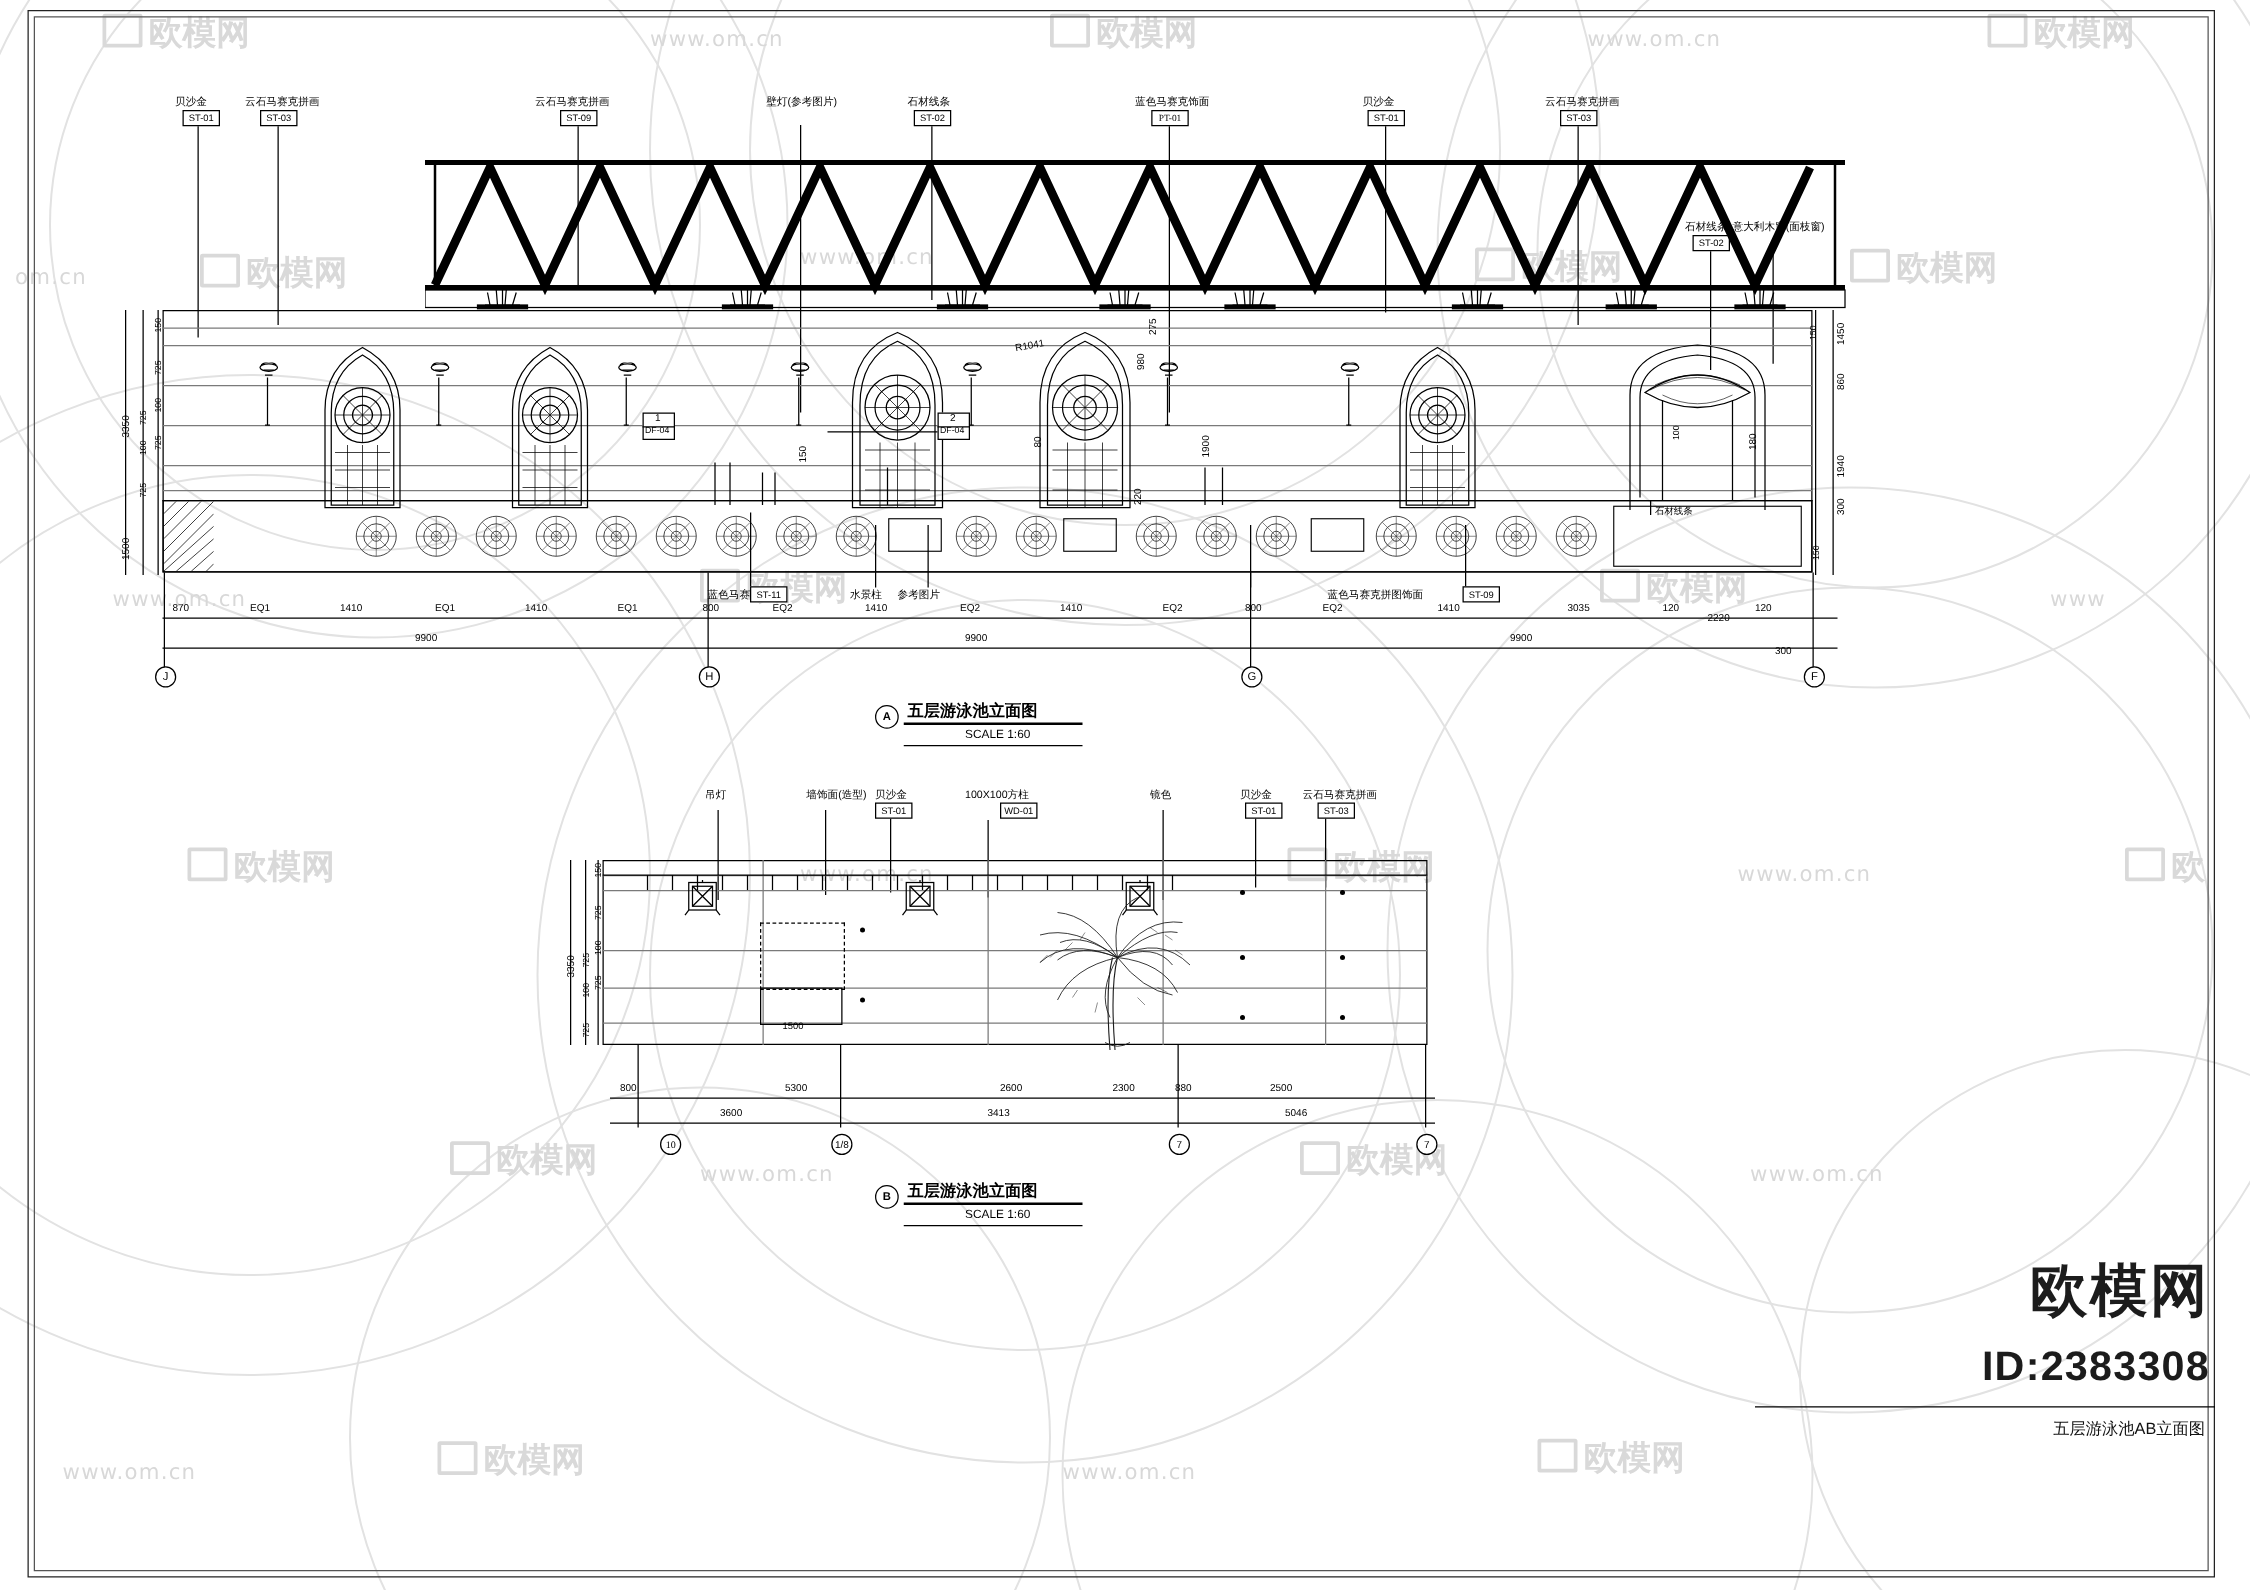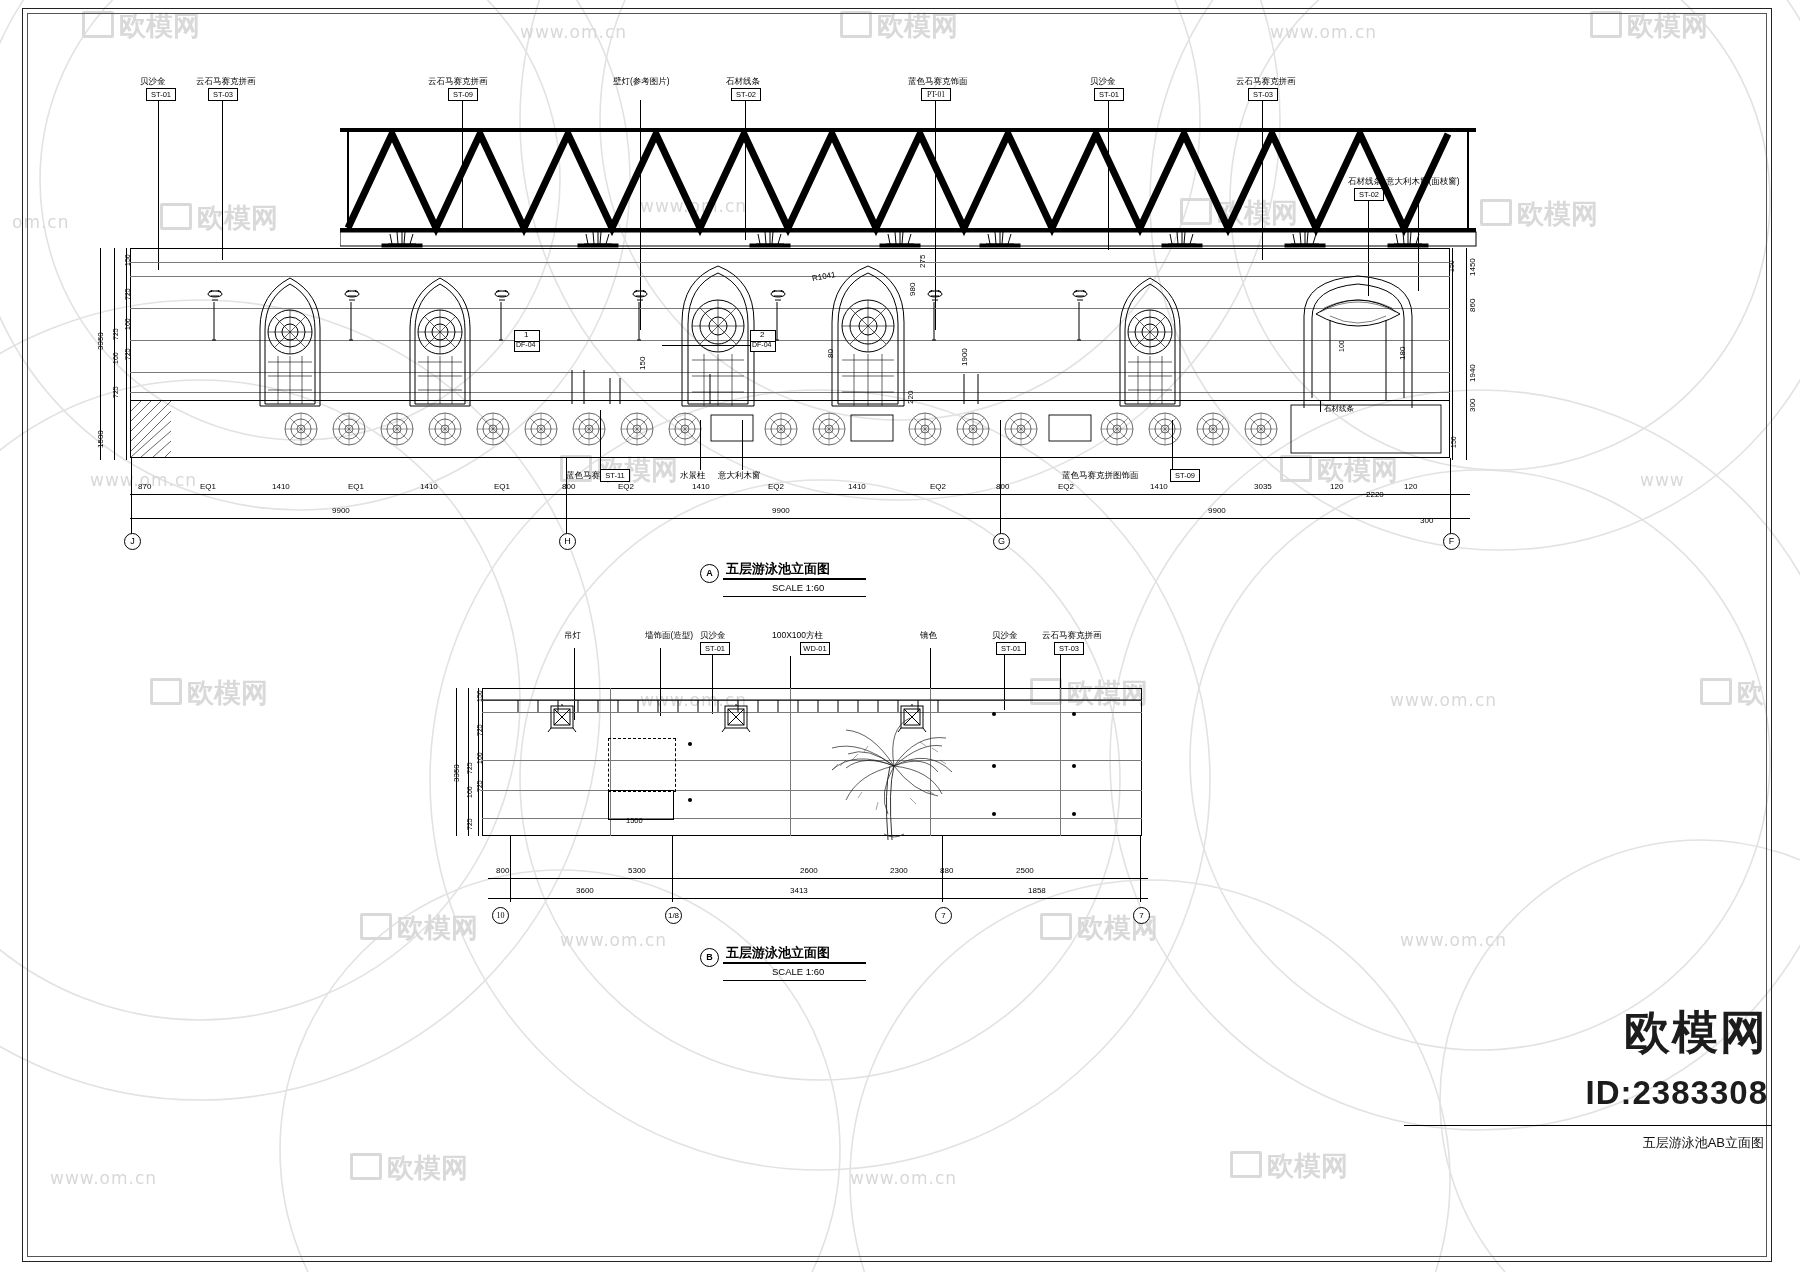--- a/index.html
+++ b/index.html
@@ -462,21 +462,21 @@
       <div class="ln vl" style="left:600px;top:410px;height:60px;"></div>
       <div class="ln vl" style="left:700px;top:420px;height:50px;"></div>
       <div class="ln vl" style="left:742px;top:420px;height:50px;"></div>
       <div class="ln vl" style="left:1000px;top:420px;height:50px;"></div>
       <div class="ln vl" style="left:1172px;top:420px;height:50px;"></div>
       <div class="ln vl" style="left:1320px;top:400px;height:12px;"></div>
 
       <div class="lbl" style="left:566px;top:470px;">蓝色马赛克饰面</div>
       <div class="tag" style="left:600px;top:469px;width:28px;">ST-11</div>
       <div class="lbl" style="left:680px;top:470px;">水景柱</div>
-      <div class="lbl" style="left:718px;top:470px;">意大利木窗</div>
+      <div class="lbl" style="left:718px;top:470px;">参考图片</div>
       <div class="lbl" style="left:1062px;top:470px;">蓝色马赛克拼图饰面</div>
       <div class="tag" style="left:1170px;top:469px;width:28px;">ST-09</div>
       <div class="lbl" style="left:1324px;top:404px;font-size:7.5px;">石材线条</div>
     </div>
 
     <div>
       <div class="ln hl" style="left:130px;top:494px;width:1340px;"></div>
       <div class="ln hl" style="left:130px;top:518px;width:1340px;"></div>
       <div class="dim" style="left:138px;top:482px;">870</div>
       <div class="dim" style="left:200px;top:482px;">EQ1</div>
@@ -664,23 +664,23 @@
 
       <div class="dim" style="left:496px;top:866px;">800</div>
       <div class="dim" style="left:628px;top:866px;">5300</div>
       <div class="dim" style="left:800px;top:866px;">2600</div>
       <div class="dim" style="left:890px;top:866px;">2300</div>
       <div class="dim" style="left:940px;top:866px;">880</div>
       <div class="dim" style="left:1016px;top:866px;">2500</div>
 
       <div class="dim" style="left:576px;top:886px;">3600</div>
       <div class="dim" style="left:790px;top:886px;">3413</div>
-      <div class="dim" style="left:1028px;top:886px;">1858</div>
-
-      <div class="circ" style="left:492px;top:907px;width:15px;height:15px;line-height:15px;font-size:8px;font-family:Liberation Serif, serif;">10</div>
+      <div class="dim" style="left:1028px;top:886px;">5046</div>
+
+      <div class="circ" style="left:528px;top:907px;width:15px;height:15px;line-height:15px;font-size:8px;font-family:Liberation Serif, serif;">10</div>
       <div class="circ" style="left:665px;top:907px;width:15px;height:15px;line-height:15px;font-size:8px;">1/8</div>
       <div class="circ" style="left:935px;top:907px;width:15px;height:15px;line-height:15px;font-size:8px;">7</div>
       <div class="circ" style="left:1133px;top:907px;width:15px;height:15px;line-height:15px;font-size:8px;">7</div>
     </div>
 
     <div class="circ" style="left:700px;top:948px;width:17px;height:17px;line-height:17px;font-weight:bold;">B</div>
     <div class="title" style="left:726px;top:944px;">五层游泳池立面图</div>
     <div class="ln hl" style="left:723px;top:962px;width:143px;height:2px;"></div>
     <div class="scale" style="left:772px;top:966px;">SCALE 1:60</div>
     <div class="ln hl" style="left:723px;top:980px;width:143px;"></div>

